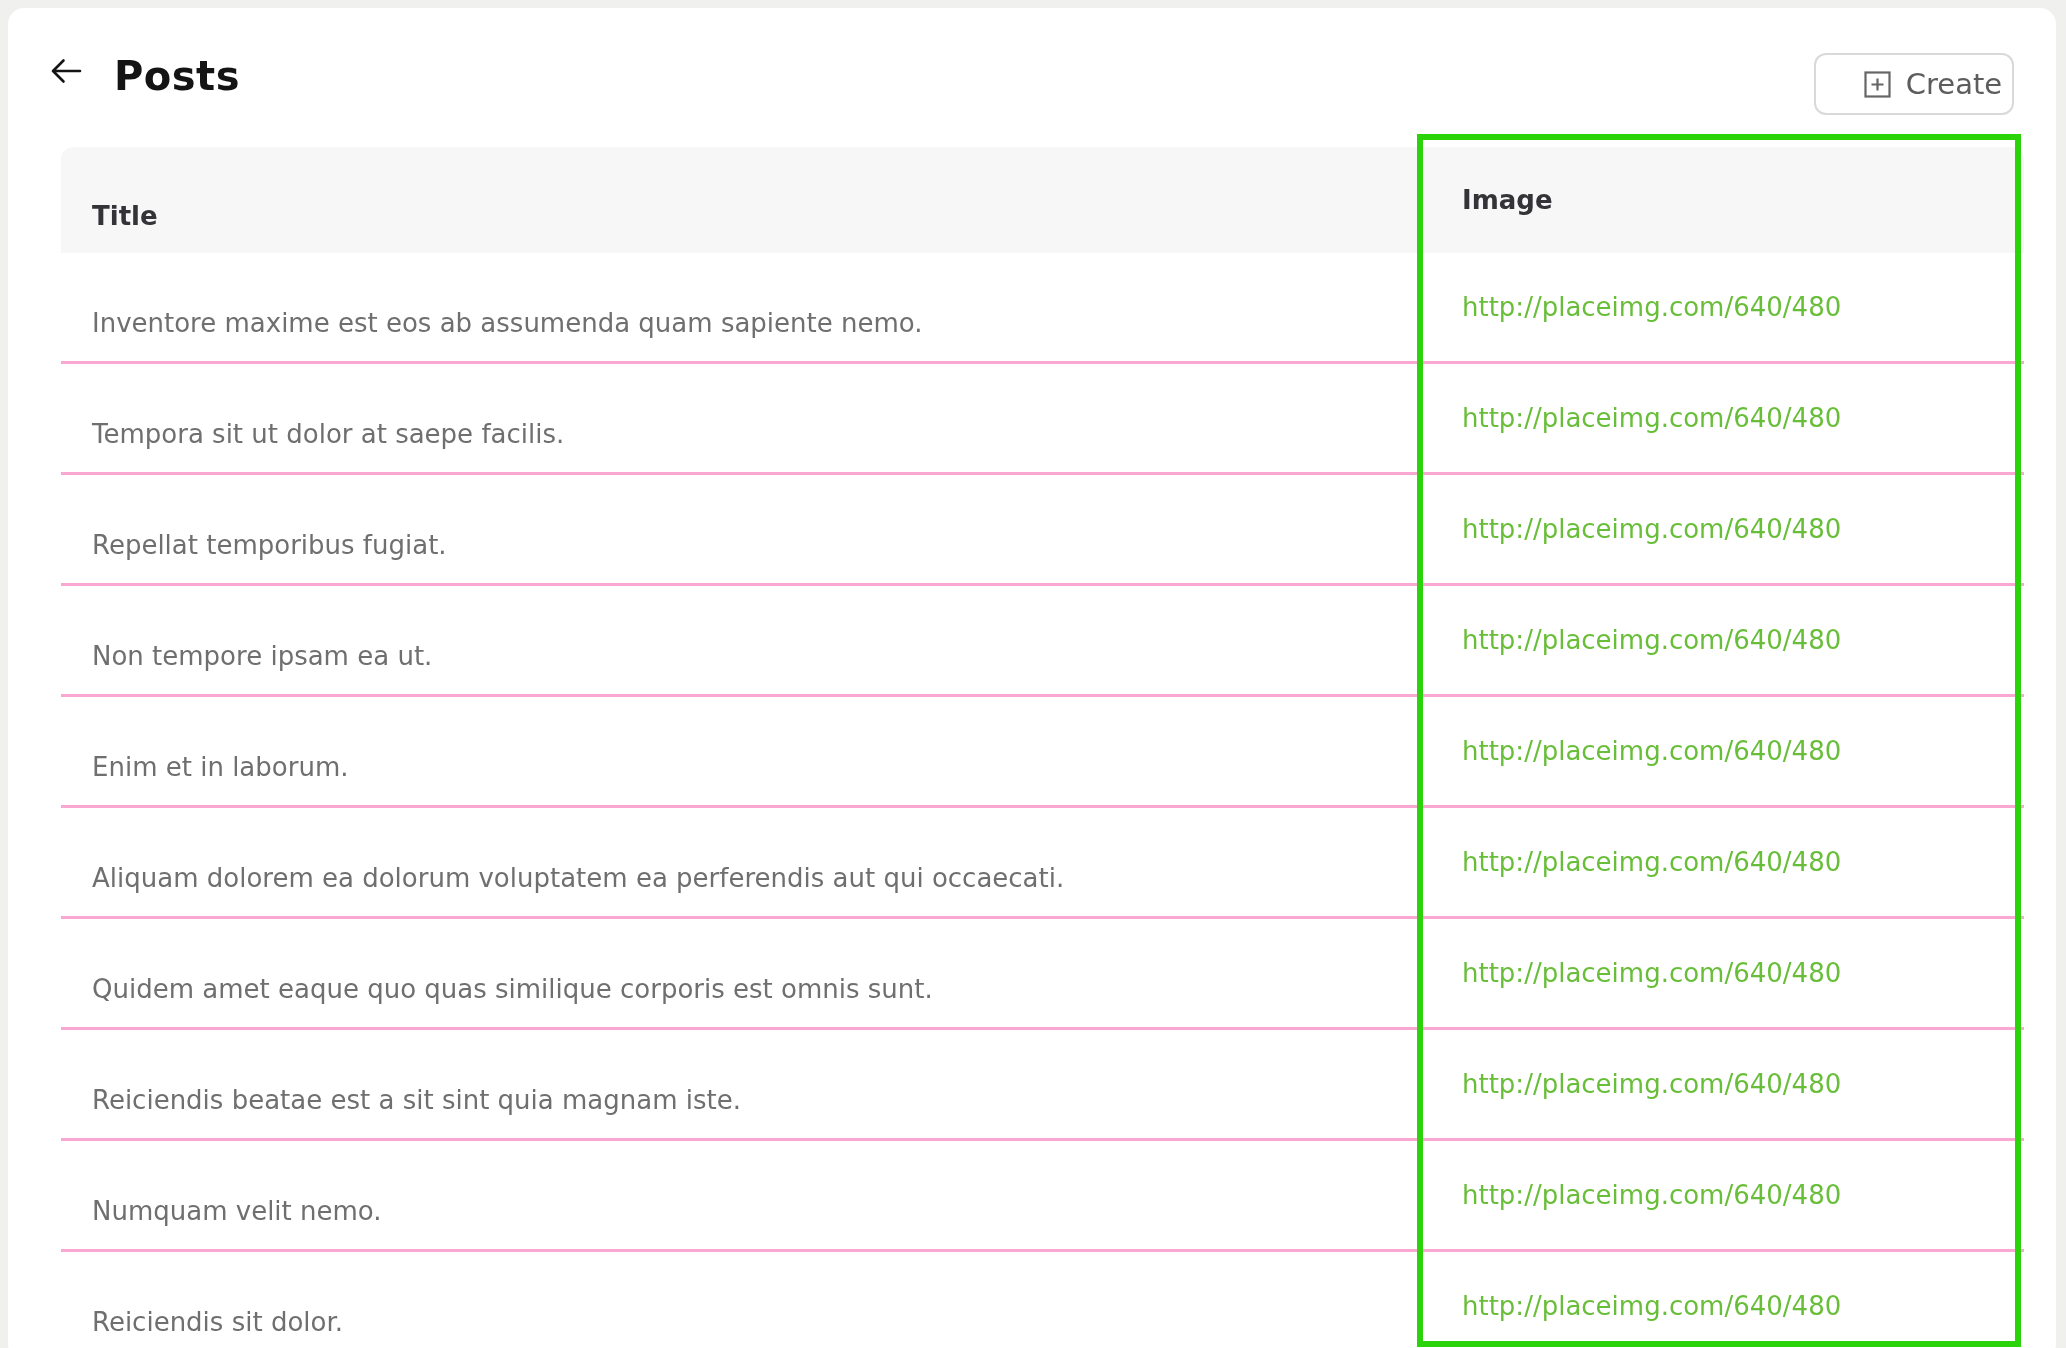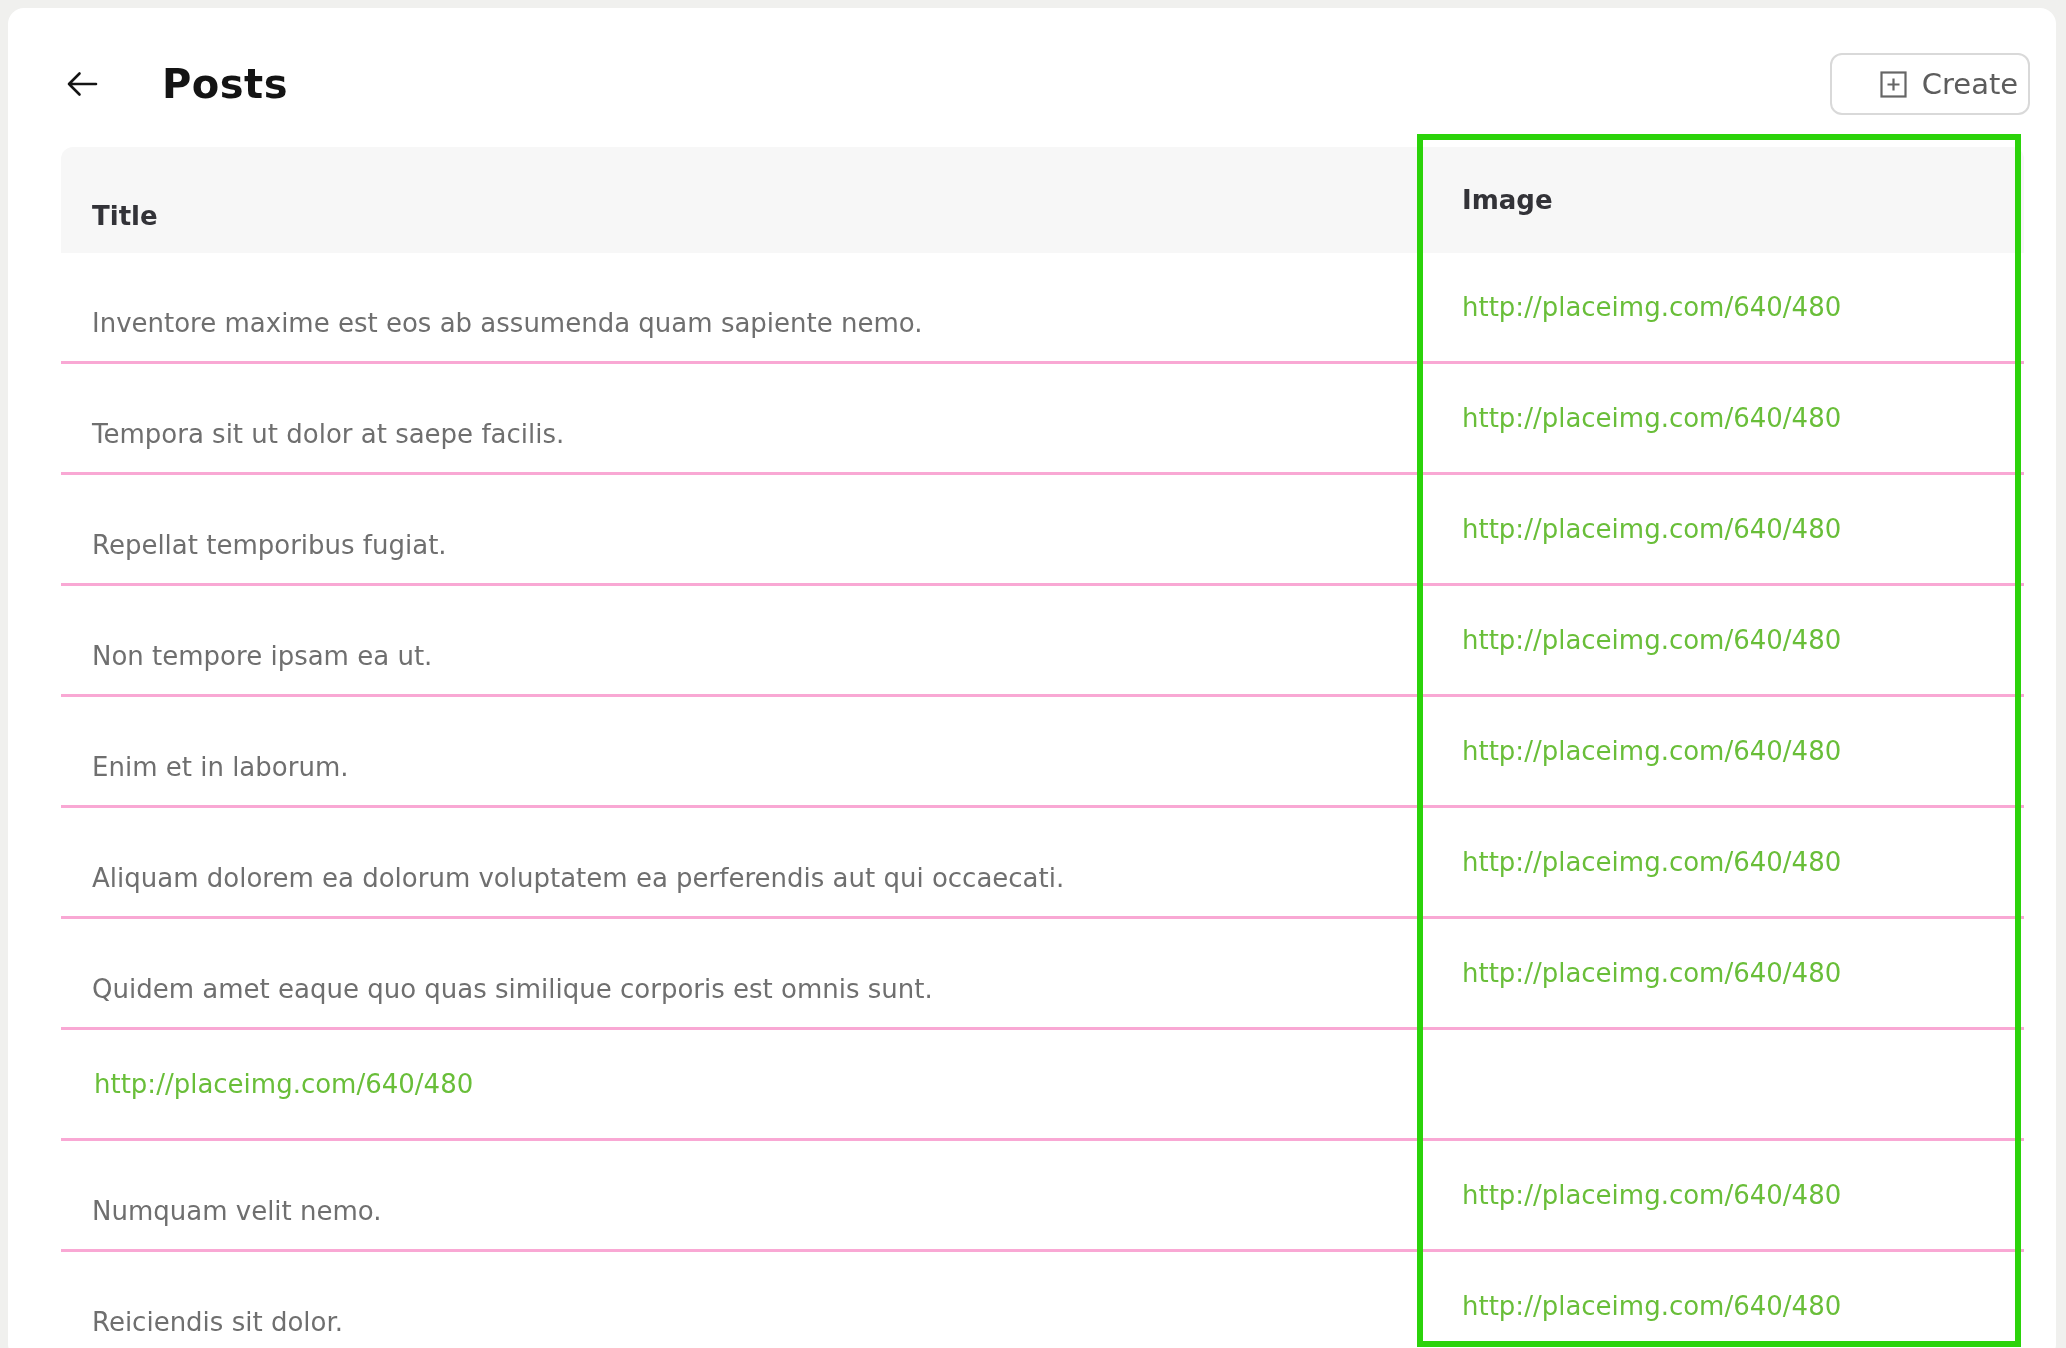--- a/index.html
+++ b/index.html
@@ -16,27 +16,25 @@
     left: 8px;
     top: 8px;
     width: 2048px;
     height: 1352px;
     background: #ffffff;
     border-radius: 16px;
   }
   
   .topbar {
     position: absolute;
-    left: 56px;
+    left: 40px;
     top: 45px;
     width: 1966px;
     height: 62px;
     display: flex;
-    align-items: center;
-    gap: 32px;
   }
   .back-btn {
     width: 36px;
     height: 36px;
     display: flex;
     align-items: center;
     justify-content: center;
     cursor: pointer;
     background: none;
     border: none;
@@ -182,20 +180,21 @@
     </div>
     <div class="tr">
       <div class="c1">Aliquam dolorem ea dolorum voluptatem ea perferendis aut qui occaecati.</div>
       <div class="c2"><span class="url">http://placeimg.com/640/480</span></div>
     </div>
     <div class="tr">
       <div class="c1">Quidem amet eaque quo quas similique corporis est omnis sunt.</div>
       <div class="c2"><span class="url">http://placeimg.com/640/480</span></div>
     </div>
     <div class="tr">
+      <div class="c1">Reiciendis beatae est a sit sint quia magnam iste.</div>
       <div class="c2"><span class="url">http://placeimg.com/640/480</span></div>
     </div>
     <div class="tr">
       <div class="c1">Numquam velit nemo.</div>
       <div class="c2"><span class="url">http://placeimg.com/640/480</span></div>
     </div>
     <div class="tr">
       <div class="c1">Reiciendis sit dolor.</div>
       <div class="c2"><span class="url">http://placeimg.com/640/480</span></div>
     </div>

